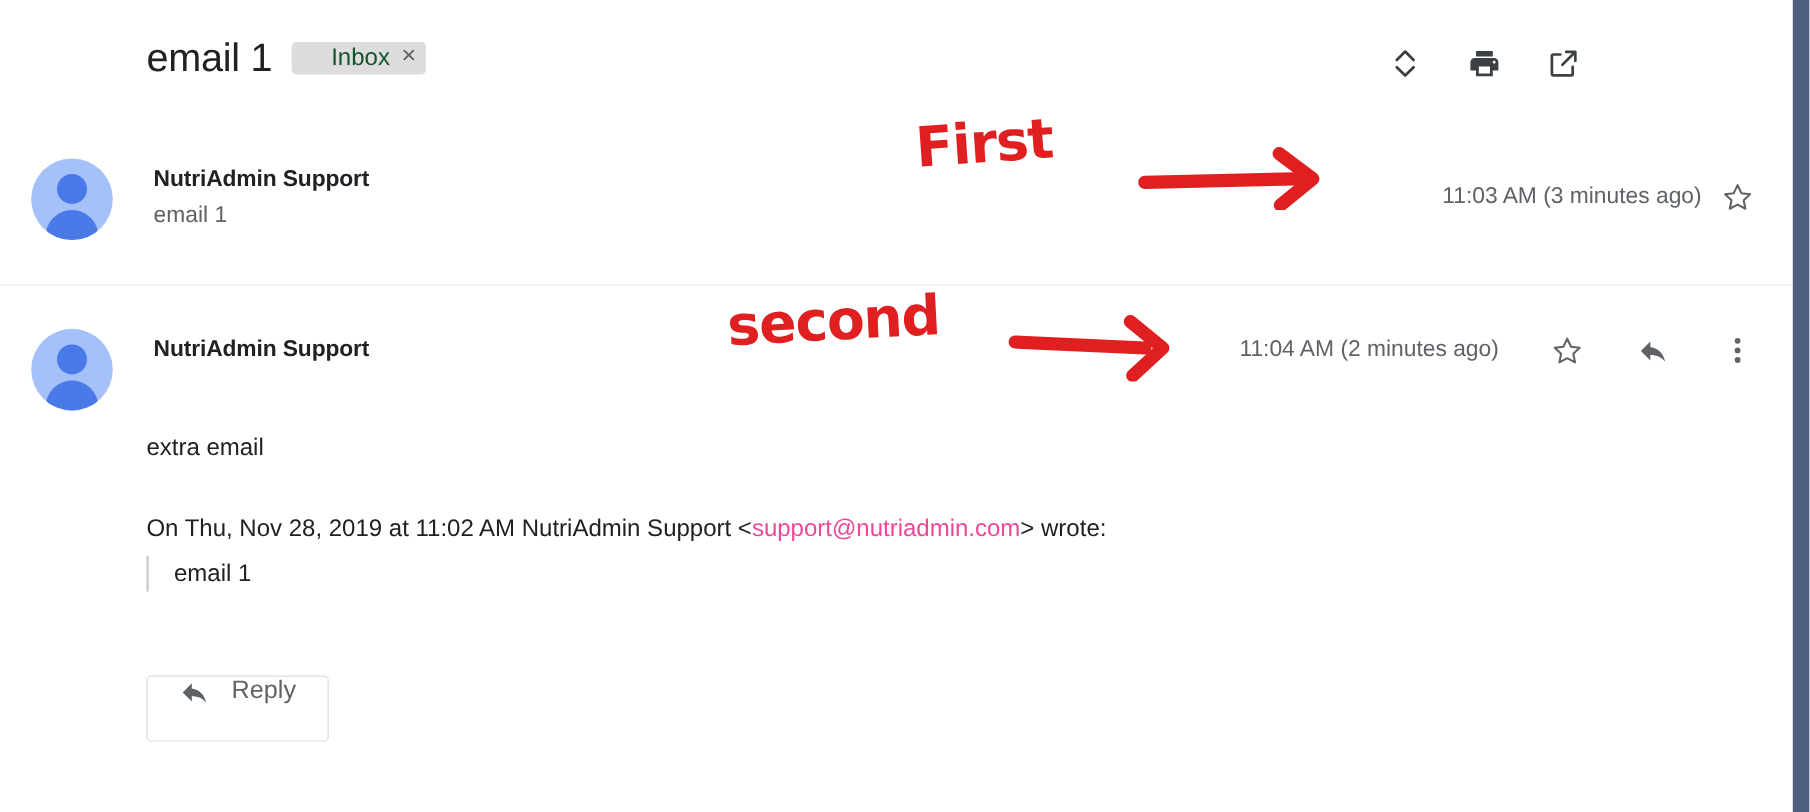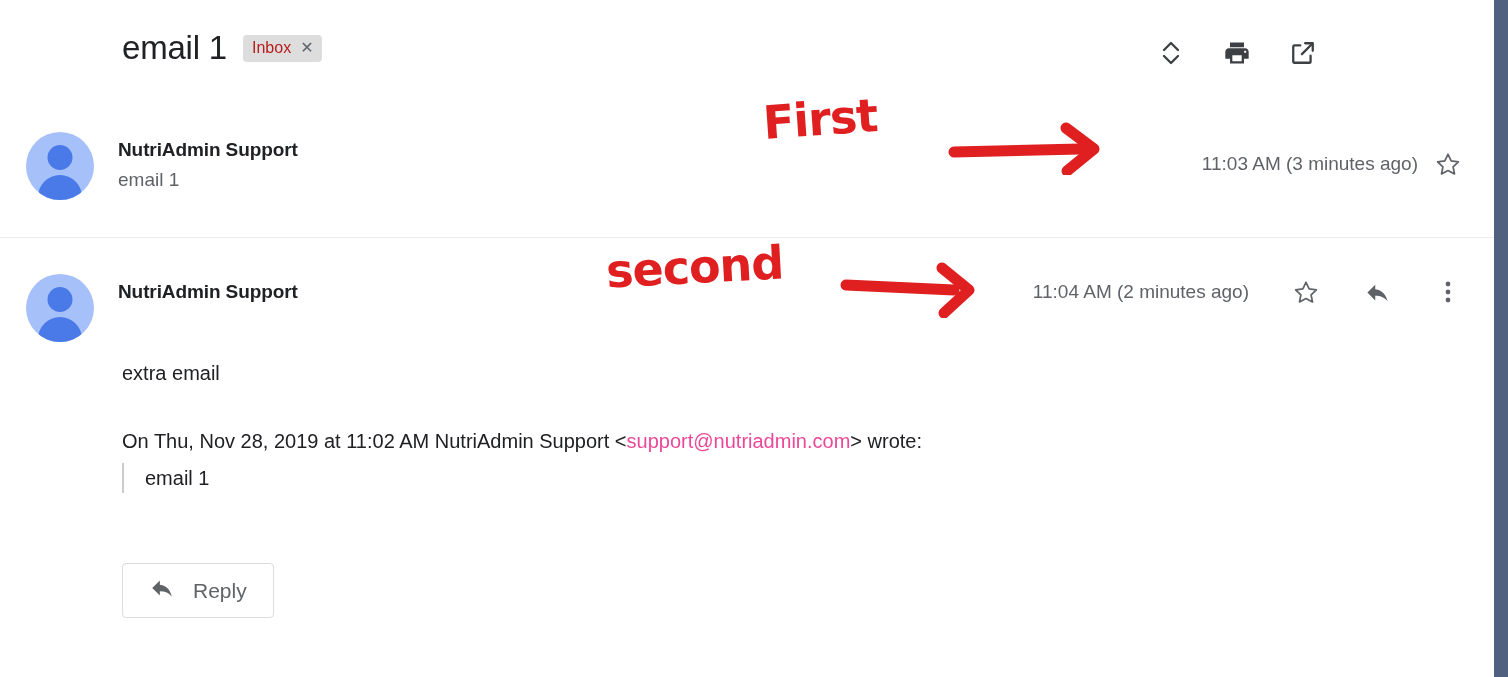--- a/index.html
+++ b/index.html
@@ -56,23 +56,24 @@
     display: inline-flex;
     align-items: center;
     gap: 9px;
     background: #ddddde;
     border-radius: 4px;
     padding: 4px 8px 5px 9px;
     height: 27px;
   }
 
   .label-chip-text {
-    font-size: 16px;
-    color: #b91c1c;
+    font-size: 20px;
+    color: #14532d;
     line-height: 18px;
+    margin-left: 24px;
   }
 
   .label-chip-x {
     font-size: 16px;
     color: #5f6368;
     line-height: 18px;
     cursor: pointer;
   }
 
   
@@ -142,21 +143,21 @@
     top: 43px;
     transform: translateX(-50%);
     width: 44px;
     height: 34px;
     border-radius: 22px 22px 0 0;
     background: #4a7ae8;
   }
 
   .sender-block {
     position: absolute;
-    left: 118px;
+    left: 128px;
     top: 20px;
   }
 
   .sender-name {
     font-size: 19px;
     font-weight: bold;
     color: #202124;
     line-height: 24px;
     letter-spacing: -0.1px;
   }
@@ -247,21 +248,21 @@
   .action-row {
     position: absolute;
     left: 122px;
     top: 303px;
     display: flex;
     gap: 22px;
   }
 
   .action-btn {
     display: flex;
-    align-items: center;
+    align-items: flex-start;
     justify-content: center;
     gap: 18px;
     height: 55px;
     padding: 0 26px;
     border: 1px solid #dadce0;
     border-radius: 4px;
     background: #ffffff;
     cursor: pointer;
     color: #5f6368;
     font-size: 21px;

